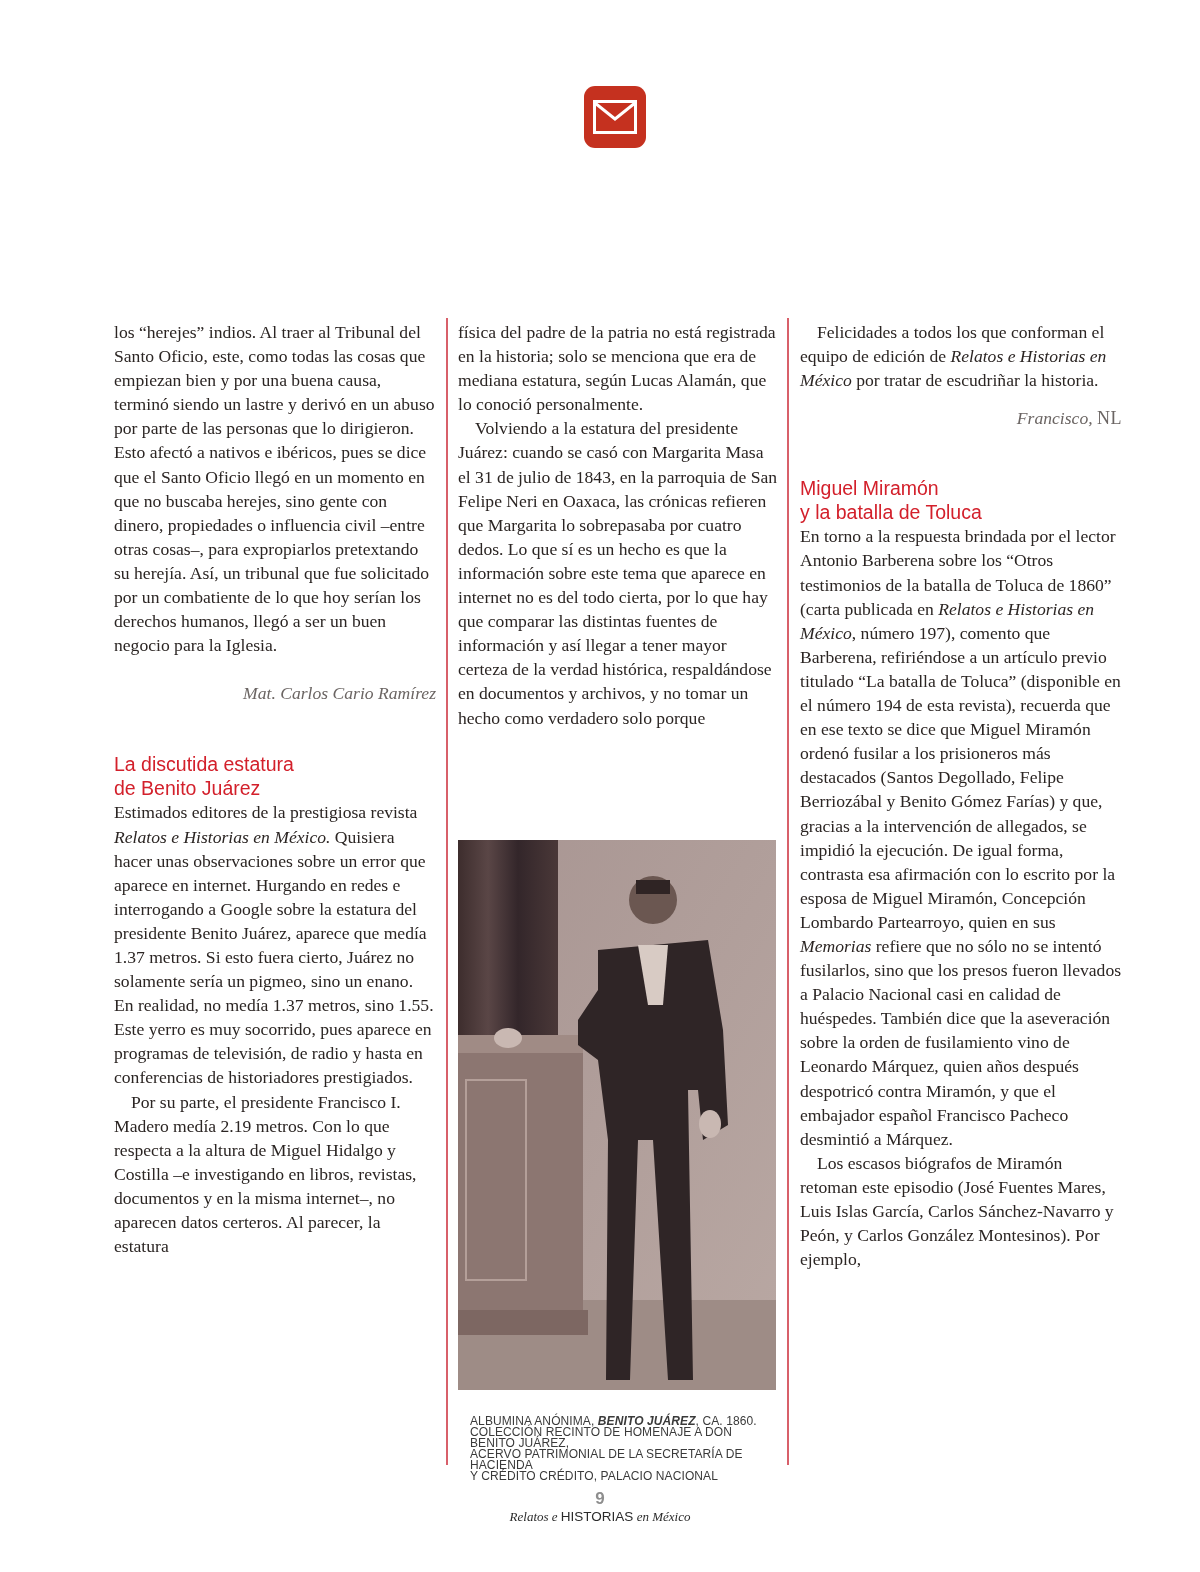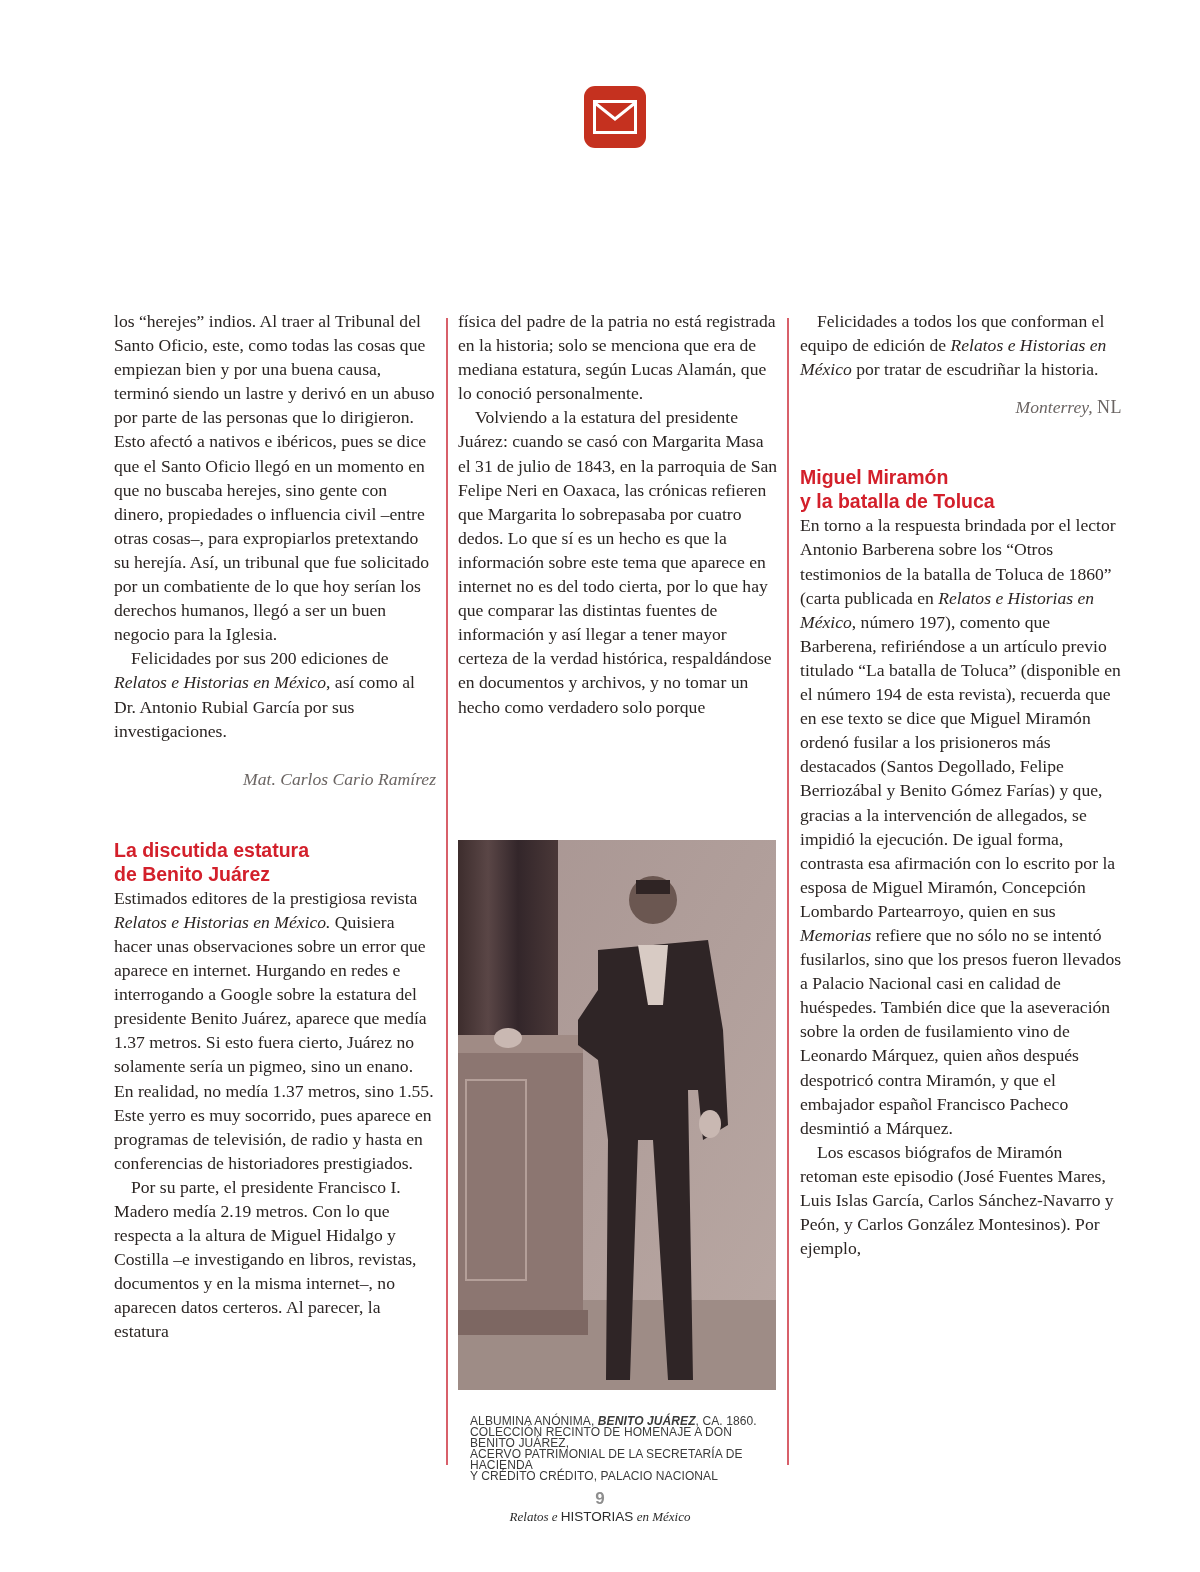--- a/index.html
+++ b/index.html
@@ -2,27 +2,27 @@
 <html><head>
 <meta charset="utf-8">
 <style>
   html, body { margin:0; padding:0; background:#ffffff; }
   body { width:1200px; height:1572px; position:relative; overflow:hidden;
          font-family:"Liberation Serif","DejaVu Serif",serif; color:#2b2523; }
   .mail-icon { position:absolute; left:584px; top:86px; width:62px; height:62px;
                background:#c5311f; border-radius:11px; }
   .mail-icon svg { position:absolute; left:9px; top:14px; width:44px; height:34px; }
   .divider { position:absolute; top:318px; width:2px; height:1147px; background:#d8606a; }
-  .col { position:absolute; top:309px; width:322px; font-size:17.6px; line-height:24.1px; }
+  .col { position:absolute; top:320px; width:322px; font-size:17.6px; line-height:24.1px; }
   .col p { margin:0; }
   .col p.indent { text-indent:17px; }
   .col em { font-style:italic; }
   .sig { text-align:right; font-style:italic; color:#6b6563; margin:0; }
   .sig .sc { font-style:normal; font-size:18px; letter-spacing:0.5px; }
-  .head { font-family:"Liberation Sans","DejaVu Sans",sans-serif; font-weight:bold;
+  .head { font-family:"Liberation Sans","DejaVu Sans",sans-serif; font-weight:normal;
           color:#d3202b; font-size:19.5px; line-height:24px; margin:0; }
   .photo { position:absolute; left:458px; top:840px; width:318px; height:550px;
            overflow:hidden; background:#9a8580; }
   .photo svg { width:100%; height:100%; display:block; }
   .caption { position:absolute; left:470px; top:1416px; width:300px; text-align:left;
              font-family:Liberation Sans, sans-serif; font-size:12px;
              line-height:11px; color:#3a3a3a; letter-spacing:0.1px; }
   .caption em { font-weight:bold; font-style:italic; }
   .footer { position:absolute; left:0; width:1200px; text-align:center; }
   .pagenum { top:1490px; font-family:"Liberation Sans","DejaVu Sans",sans-serif;
@@ -39,21 +39,20 @@
     <rect x="1.5" y="1.5" width="41" height="31" fill="none" stroke="#ffffff" stroke-width="3"></rect>
     <polyline points="2,3 22,19 42,3" fill="none" stroke="#ffffff" stroke-width="3"></polyline>
   </svg>
 </div>
 
 <div class="divider" style="left:446px;"></div>
 <div class="divider" style="left:787px;"></div>
 
 <div class="col" style="left:114px;">
   <p>los “herejes” indios. Al traer al Tribunal del Santo Oficio, este, como todas las cosas que empiezan bien y por una buena causa, terminó siendo un lastre y derivó en un abuso por parte de las personas que lo dirigieron. Esto afectó a nativos e ibéricos, pues se dice que el Santo Oficio llegó en un momento en que no buscaba herejes, sino gente con dinero, propiedades o influencia civil –entre otras cosas–, para expropiarlos pretextando su herejía. Así, un tribunal que fue solicitado por un combatiente de lo que hoy serían los derechos humanos, llegó a ser un buen negocio para la Iglesia.</p>
-  <p class="indent"><span>Felicidades por sus 200 ediciones de </span><em>Relatos e Historias en México</em><span>, así como al Dr. Antonio Rubial García por sus investigaciones.</span></p>
   <p class="sig" style="margin-top:24px;">Mat. Carlos Cario Ramírez</p>
   <div style="height:47px;"></div>
   <p class="head"><span>La discutida estatura</span><br><span>de Benito Juárez</span></p>
   <p><span>Estimados editores de la prestigiosa revista </span><em>Relatos e Historias en México.</em><span> Quisiera hacer unas observaciones sobre un error que aparece en internet. Hurgando en redes e interrogando a Google sobre la estatura del presidente Benito Juárez, aparece que medía 1.37 metros. Si esto fuera cierto, Juárez no solamente sería un pigmeo, sino un enano. En realidad, no medía 1.37 metros, sino 1.55. Este yerro es muy socorrido, pues aparece en programas de televisión, de radio y hasta en conferencias de historiadores prestigiados.</span></p>
   <p class="indent">Por su parte, el presidente Francisco I. Madero medía 2.19 metros. Con lo que respecta a la altura de Miguel Hidalgo y Costilla –e investigando en libros, revistas, documentos y en la misma internet–, no aparecen datos certeros. Al parecer, la estatura</p>
 </div>
 
 <div class="col" style="left:458px;">
   <p>física del padre de la patria no está registrada en la historia; solo se menciona que era de mediana estatura, según Lucas Alamán, que lo conoció personalmente.</p>
   <p class="indent">Volviendo a la estatura del presidente Juárez: cuando se casó con Margarita Masa el 31 de julio de 1843, en la parroquia de San Felipe Neri en Oaxaca, las crónicas refieren que Margarita lo sobrepasaba por cuatro dedos. Lo que sí es un hecho es que la información sobre este tema que aparece en internet no es del todo cierta, por lo que hay que comparar las distintas fuentes de información y así llegar a tener mayor certeza de la verdad histórica, respaldándose en documentos y archivos, y no tomar un hecho como verdadero solo porque</p>
@@ -92,21 +91,21 @@
 <div class="caption">
   <div><span>ALBUMINA ANÓNIMA, </span><em>BENITO JUÁREZ</em><span>, CA. 1860.</span></div>
   <div>COLECCIÓN RECINTO DE HOMENAJE A DON BENITO JUÁREZ,</div>
   <div>ACERVO PATRIMONIAL DE LA SECRETARÍA DE HACIENDA</div>
   <div>Y CRÉDITO CRÉDITO, PALACIO NACIONAL</div>
 </div>
 
 <div class="col" style="left:800px;">
   <p class="indent"><span>Felicidades a todos los que conforman el equipo de edición de </span><em>Relatos e Historias en México</em><span> por tratar de escudriñar la historia.</span></p>
   <div style="height:14px;"></div>
-  <p class="sig"><span>Monterrey, </span><span class="sc">NL</span></p>
+  <p class="sig"><span>Francisco, </span><span class="sc">NL</span></p>
   <div style="height:46px;"></div>
   <p class="head"><span>Miguel Miramón</span><br><span>y la batalla de Toluca</span></p>
   <p><span>En torno a la respuesta brindada por el lector Antonio Barberena sobre los “Otros testimonios de la batalla de Toluca de 1860” (carta publicada en </span><em>Relatos e Historias en México</em><span>, número 197), comento que Barberena, refiriéndose a un artículo previo titulado “La batalla de Toluca” (disponible en el número 194 de esta revista), recuerda que en ese texto se dice que Miguel Miramón ordenó fusilar a los prisioneros más destacados (Santos Degollado, Felipe Berriozábal y Benito Gómez Farías) y que, gracias a la intervención de allegados, se impidió la ejecución. De igual forma, contrasta esa afirmación con lo escrito por la esposa de Miguel Miramón, Concepción Lombardo Partearroyo, quien en sus </span><em>Memorias</em><span> refiere que no sólo no se intentó fusilarlos, sino que los presos fueron llevados a Palacio Nacional casi en calidad de huéspedes. También dice que la aseveración sobre la orden de fusilamiento vino de Leonardo Márquez, quien años después despotricó contra Miramón, y que el embajador español Francisco Pacheco desmintió a Márquez.</span></p>
   <p class="indent">Los escasos biógrafos de Miramón retoman este episodio (José Fuentes Mares, Luis Islas García, Carlos Sánchez-Navarro y Peón, y Carlos González Montesinos). Por ejemplo,</p>
 </div>
 
 <div class="footer pagenum">9</div>
 <div class="footer mag"><span class="it">Relatos e </span><span class="bold">HISTORIAS</span><span class="it"> en México</span></div>
 
 </body></html>

